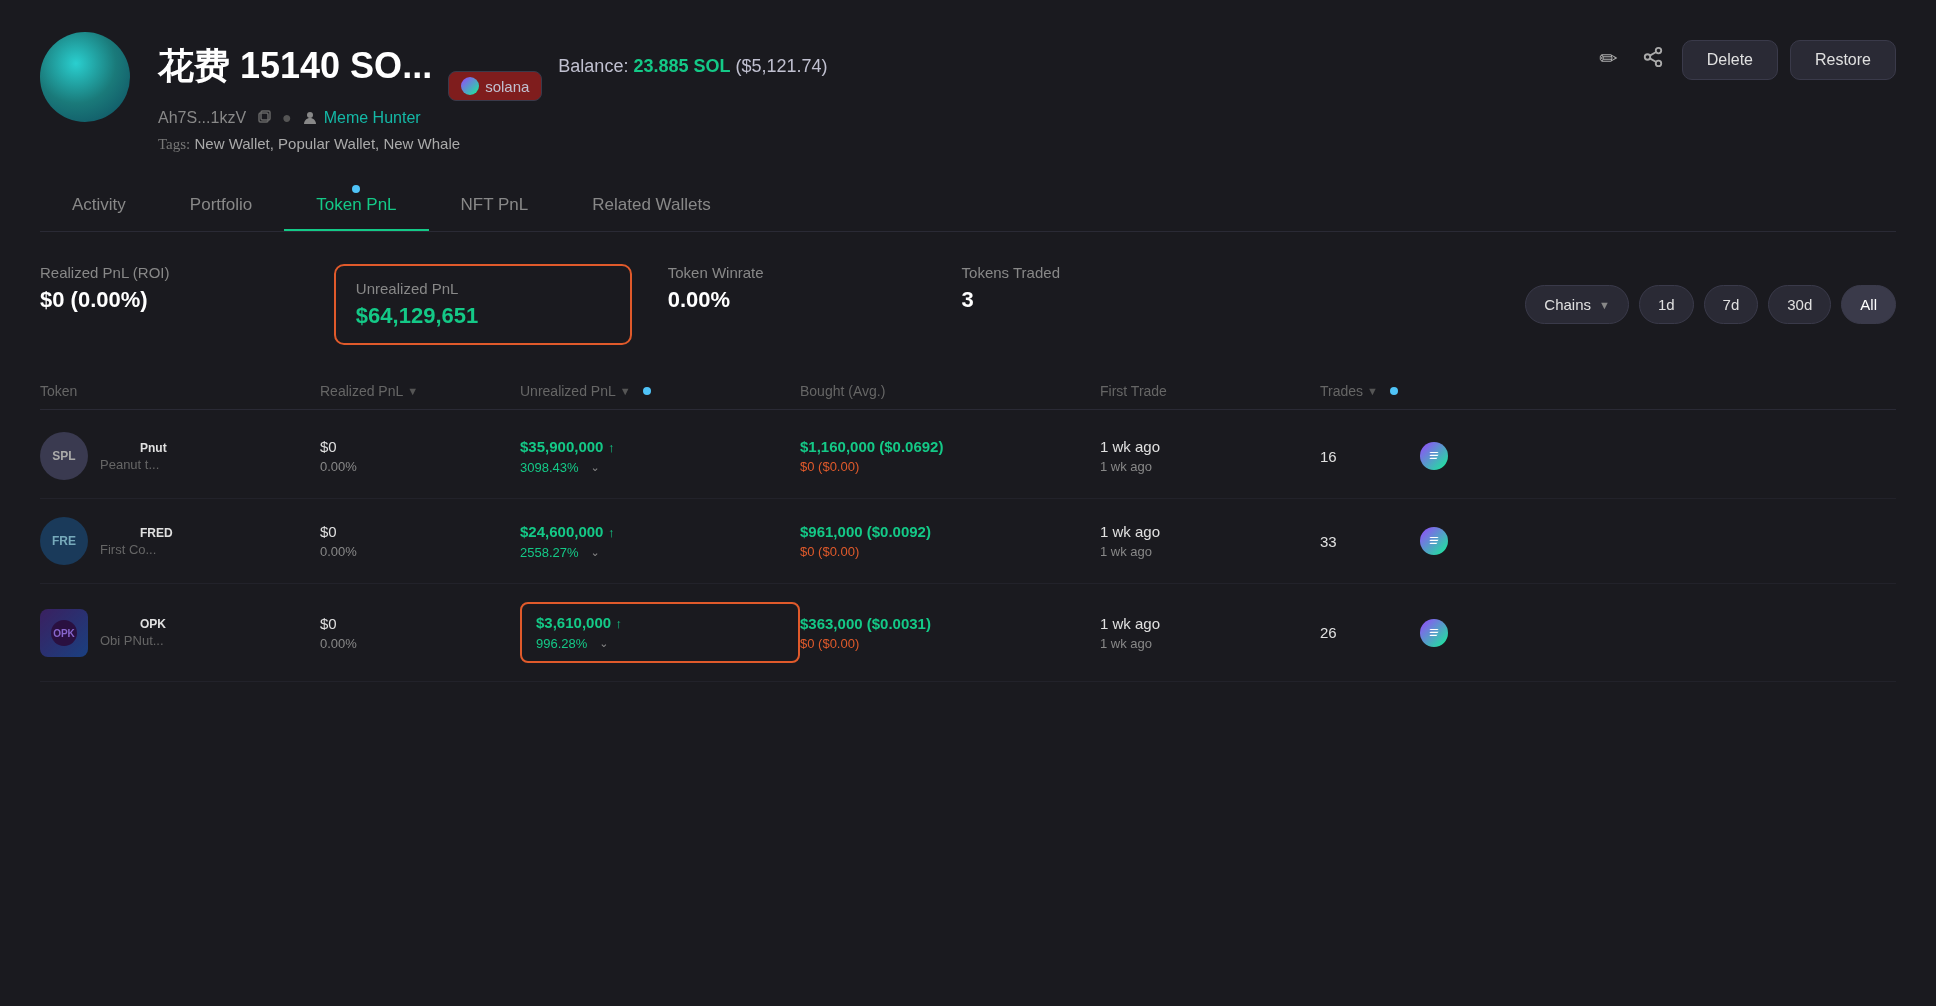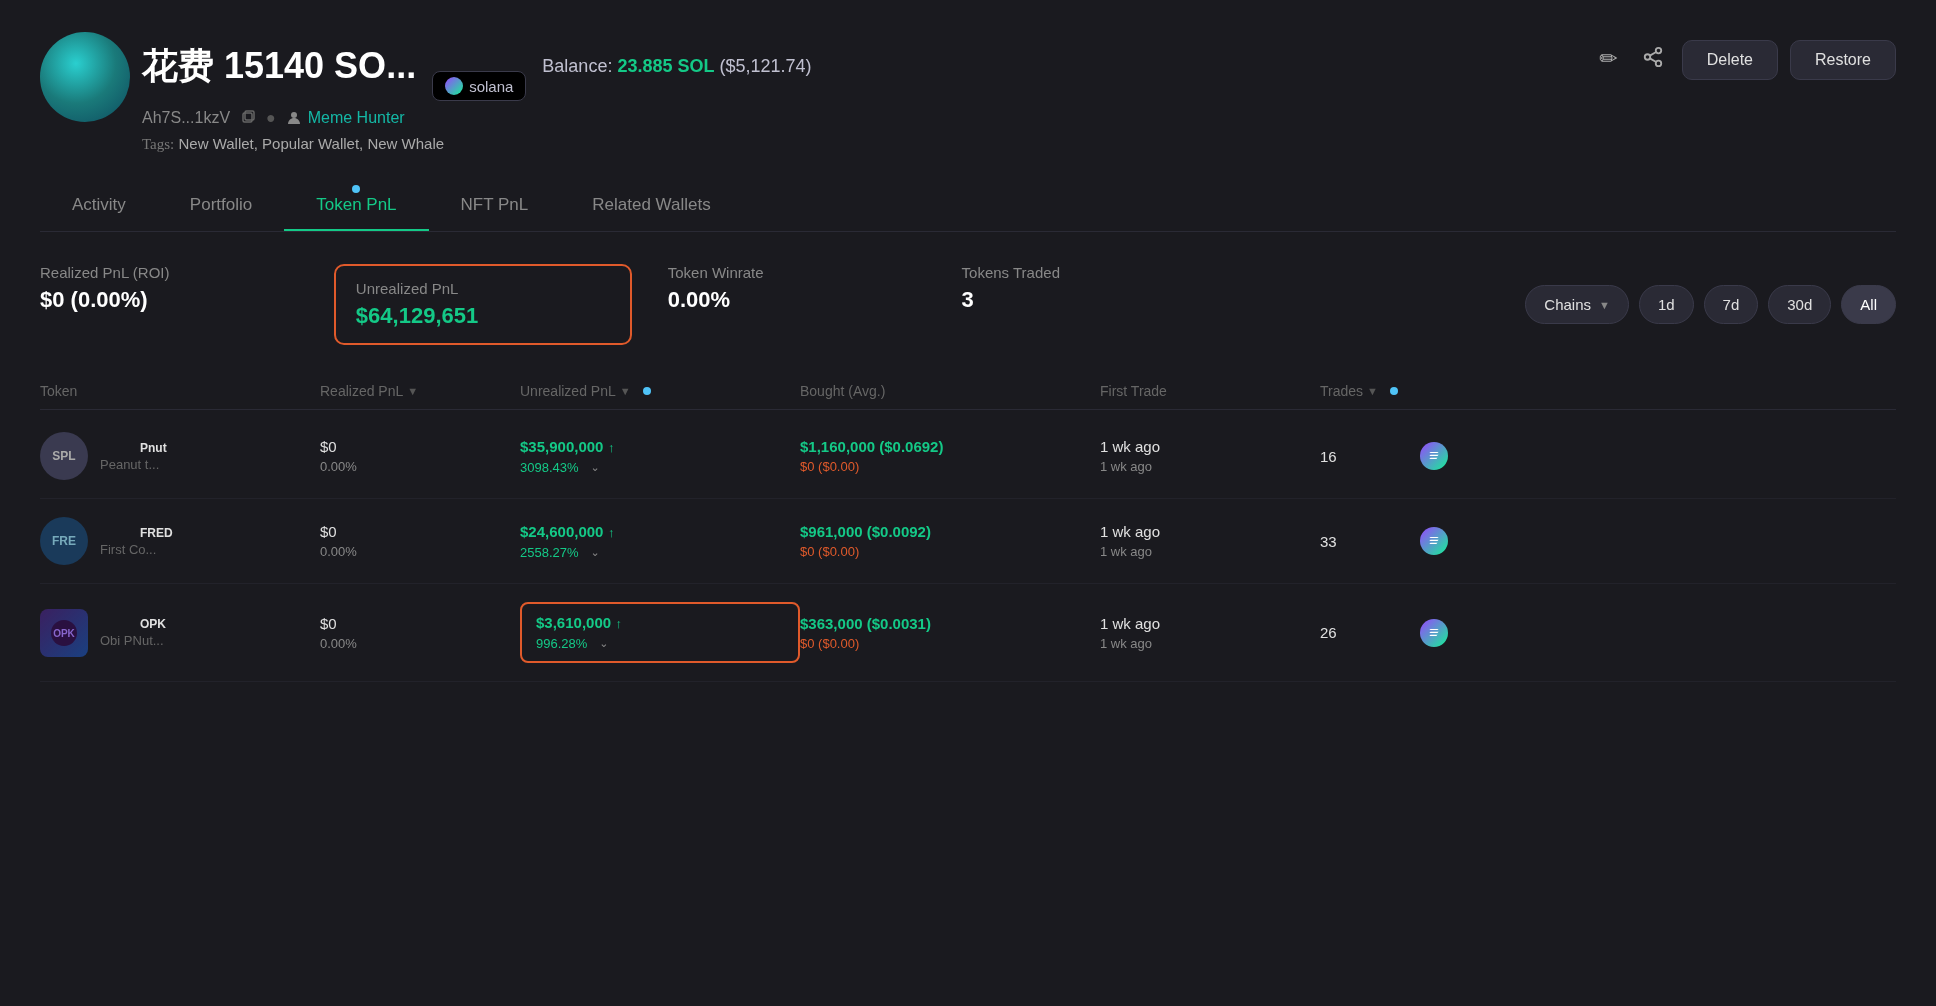--- a/index.html
+++ b/index.html
@@ -21,21 +21,21 @@
     .header {
       display: flex;
       align-items: flex-start;
       justify-content: space-between;
       margin-bottom: 28px;
     }
 
     .header-left {
       display: flex;
       align-items: flex-start;
-      gap: 12px;
+      gap: 28px;
     }
 
     .avatar {
       width: 90px;
       height: 90px;
       border-radius: 50%;
       background: radial-gradient(circle at 40% 35%, #2acfcf, #1a7a7a, #0d4a5e);
       flex-shrink: 0;
     }
 
@@ -54,21 +54,21 @@
     .wallet-name {
       font-size: 36px;
       font-weight: 700;
       color: #ffffff;
     }
 
     .chain-badge {
       display: flex;
       align-items: center;
       gap: 6px;
-      background: #000000;
+      background: #7f1d1d;
       border: 1px solid #3a3a4a;
       border-radius: 8px;
       padding: 5px 12px;
       font-size: 15px;
       color: #c0c0d0;
       margin-top: 39px;
     }
 
     .chain-icon {
       width: 18px;

